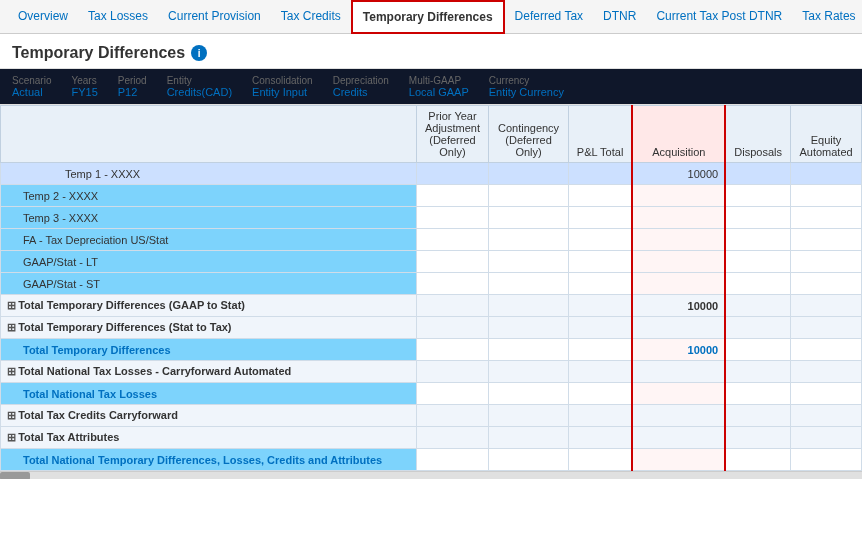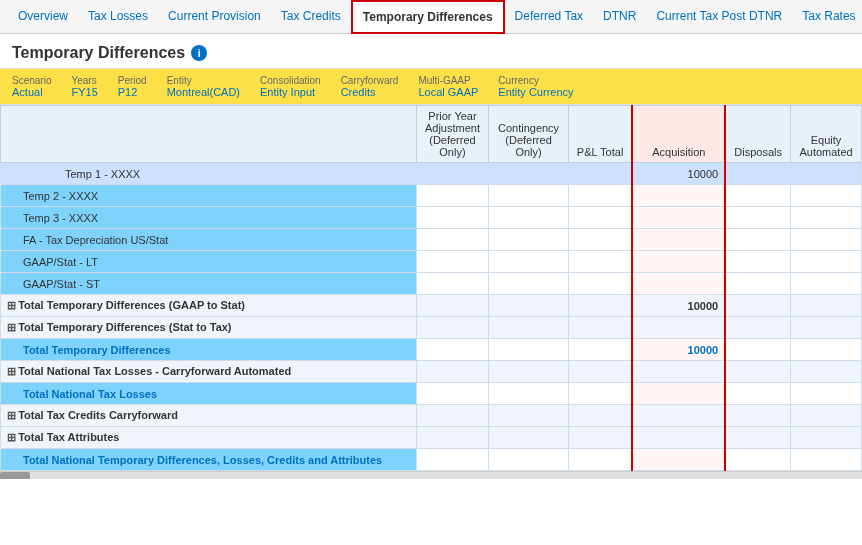--- a/index.html
+++ b/index.html
@@ -55,21 +55,21 @@
       justify-content: center;
       cursor: pointer;
       font-weight: bold;
     }
 
     
     .filter-row {
       display: flex;
       padding: 6px 12px;
       gap: 20px;
-      background: #fde047;
+      background: #0f172a;
       border-bottom: 1px solid #e0e0e0;
       font-size: 11px;
     }
     .filter-item {
       display: flex;
       flex-direction: column;
     }
     .filter-label { color: #666; font-size: 10px; }
     .filter-value { color: #0070c0; font-size: 11px; font-weight: normal; }
 
@@ -180,28 +180,28 @@
     <div class="filter-item">
       <span class="filter-label">Years</span>
       <span class="filter-value">FY15</span>
     </div>
     <div class="filter-item">
       <span class="filter-label">Period</span>
       <span class="filter-value">P12</span>
     </div>
     <div class="filter-item">
       <span class="filter-label">Entity</span>
-      <span class="filter-value">Montreal(CAD)</span>
+      <span class="filter-value">Credits(CAD)</span>
     </div>
     <div class="filter-item">
       <span class="filter-label">Consolidation</span>
       <span class="filter-value">Entity Input</span>
     </div>
     <div class="filter-item">
-      <span class="filter-label">Carryforward</span>
+      <span class="filter-label">Depreciation</span>
       <span class="filter-value">Credits</span>
     </div>
     <div class="filter-item">
       <span class="filter-label">Multi-GAAP</span>
       <span class="filter-value">Local GAAP</span>
     </div>
     <div class="filter-item">
       <span class="filter-label">Currency</span>
       <span class="filter-value">Entity Currency</span>
     </div>

